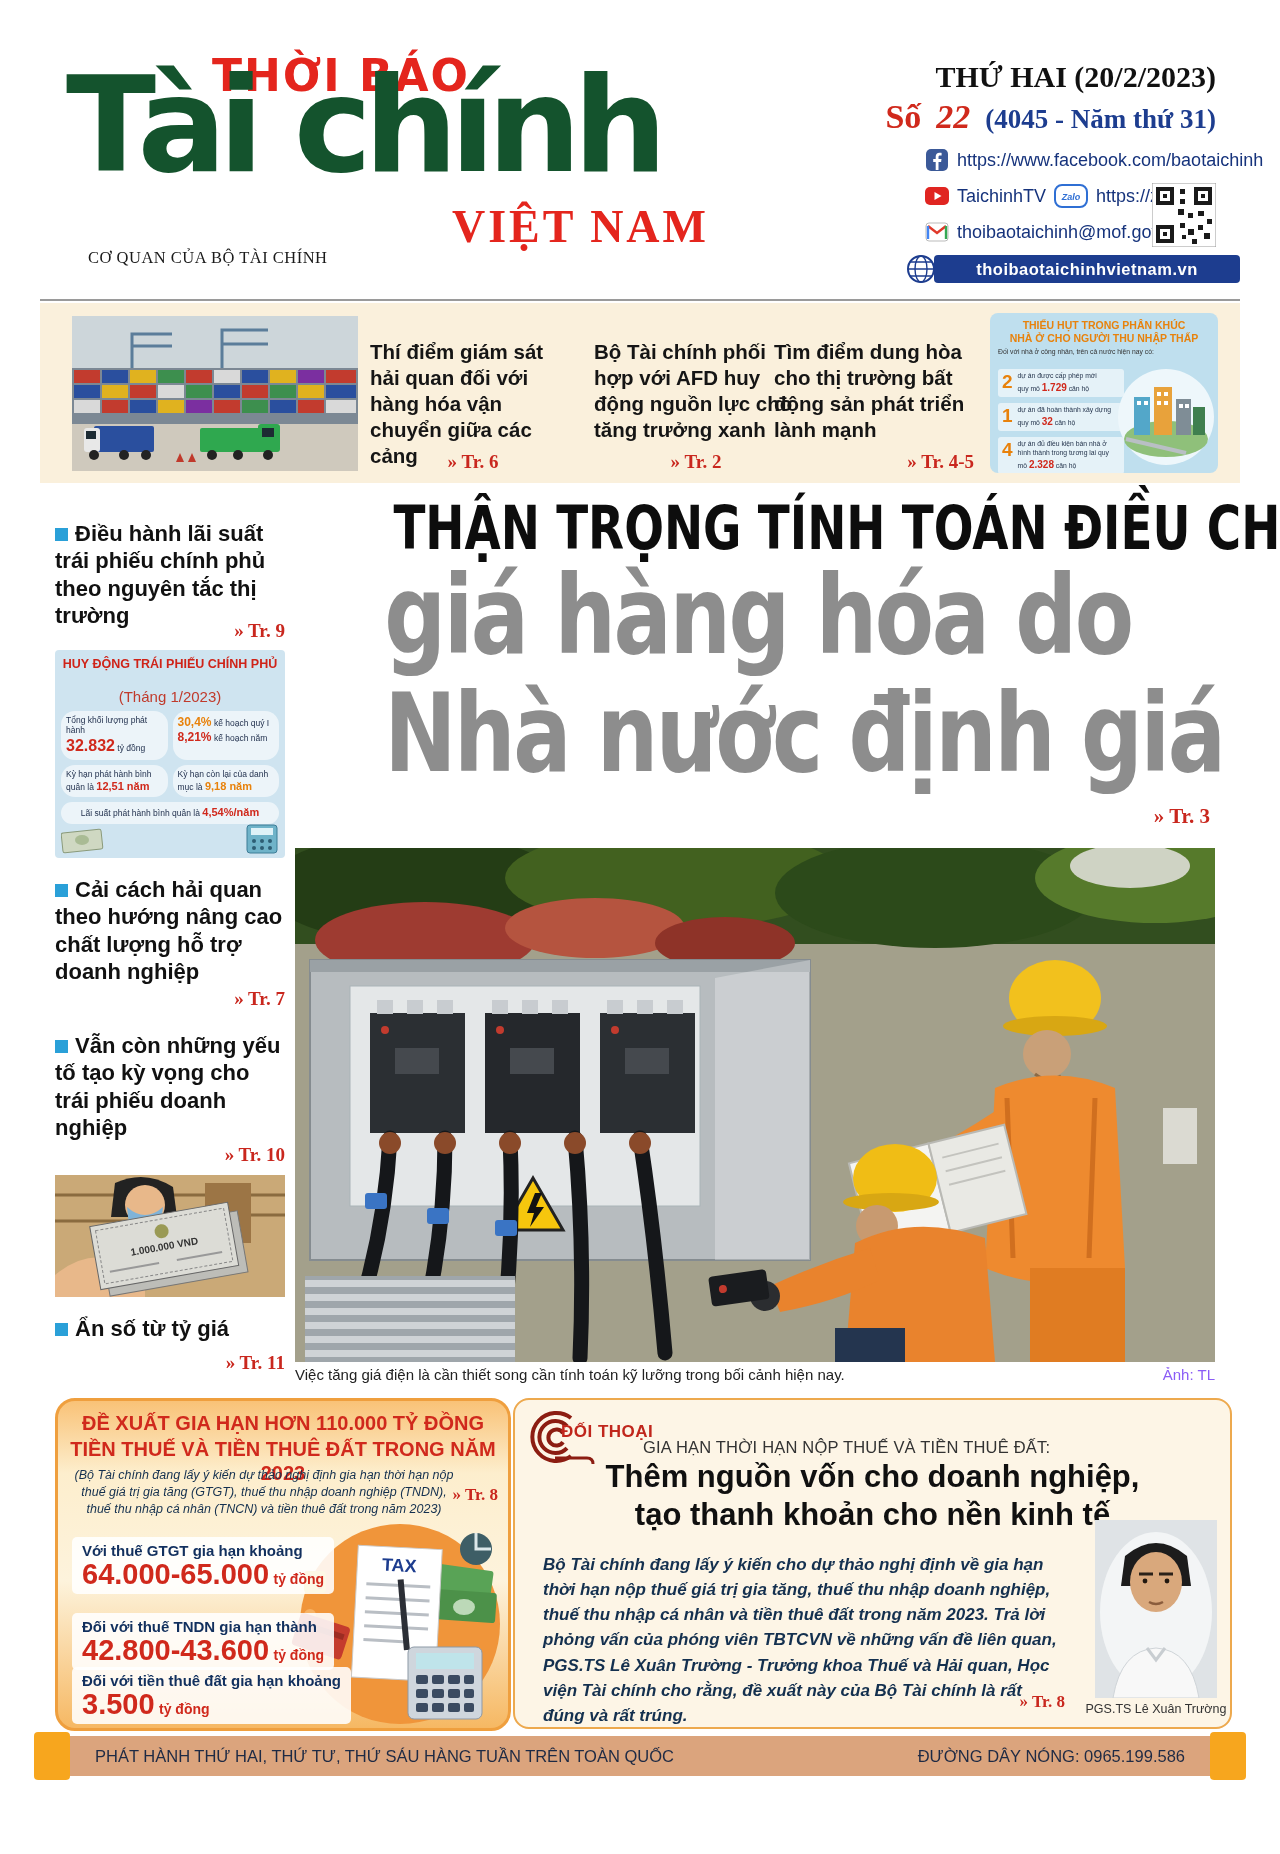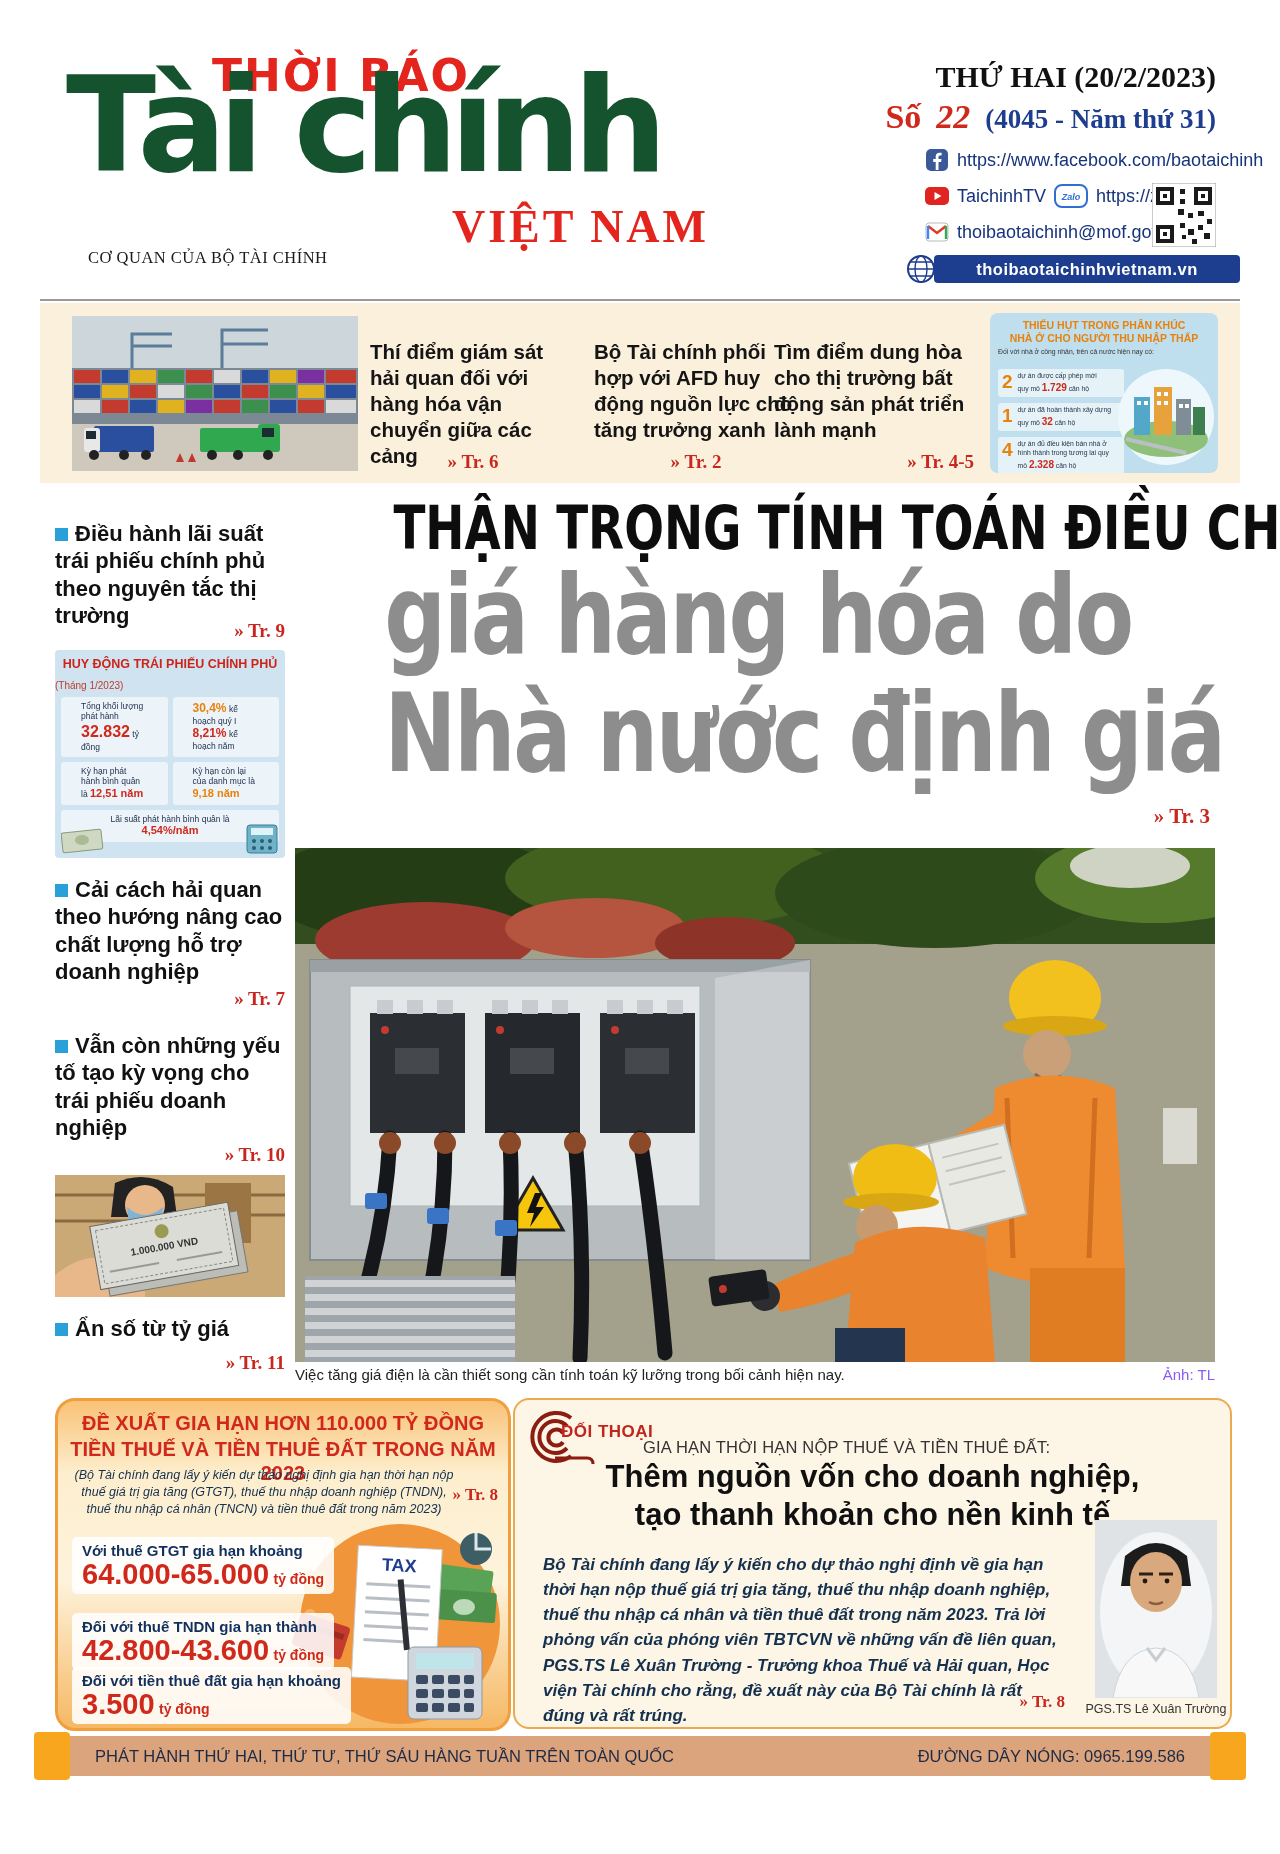--- a/index.html
+++ b/index.html
@@ -29,23 +29,23 @@
   
   .lead-kicker{left:292px;top:498px;width:922px;font-size:60px;color:#0d0d0d;line-height:1;white-space:nowrap;text-align:center;transform:scaleX(0.78);transform-origin:50% 50%;}
   .lead-line{left:292px;width:922px;font-size:108px;color:#8d8d8d;line-height:1.04;letter-spacing:-3px;white-space:nowrap;text-align:center;transform:scaleX(0.8);transform-origin:50% 50%;}
   .caption-row{left:295px;top:1366px;width:920px;display:flex;justify-content:space-between;font-size:15px;color:#222;}
   
   .side-item{left:55px;width:232px;font-size:22px;line-height:1.24;font-weight:bold;color:#111;}
   .bullet{display:inline-block;width:13px;height:13px;background:#2aa0d8;margin-right:7px;}
   .side-ref{left:55px;width:230px;text-align:right;font-size:19px;}
   .bond-box{left:55px;top:650px;width:230px;height:208px;background:#cfe4f0;border-radius:4px;overflow:hidden;}
   .bond-title{margin-top:8px;font-size:12.5px;font-weight:bold;color:#cf2318;text-align:center;line-height:1.1;}
-  .bond-sub{font-size:10px;color:#c03a2b;margin-top:8px;}
+  .bond-sub{font-size:15px;color:#c03a2b;text-align:center;margin-top:16px;}
   .bond-grid{margin:6px 6px 0 6px;display:grid;grid-template-columns:1fr 1fr;gap:5px;font-size:8.5px;color:#23324f;}
-  .bond-cell{background:rgba(255,255,255,.6);border-radius:3px;padding:4px 20px;line-height:1.25;}
+  .bond-cell{background:rgba(255,255,255,.6);border-radius:14px;padding:4px 5px;line-height:1.25;}
   .bv-red{color:#d0291c;font-weight:bold;}
   .bv-or{color:#e8820c;font-weight:bold;}
   
   .tax-box{left:55px;top:1398px;width:450px;height:327px;border:3px solid #ef9f3e;border-radius:20px;
            background:linear-gradient(180deg,#f9c277 0%,#fdeecd 22%,#fdf3dc 55%,#f6b863 100%);overflow:hidden;}
   .tax-title{width:100%;text-align:center;font-size:20px;font-weight:bold;color:#d0291c;line-height:1.2;}
   .stat-chip{left:14px;background:rgba(255,255,255,.88);border-radius:5px;padding:5px 10px;z-index:3;}
   .stat-label{font-size:15px;font-weight:bold;color:#12305e;}
   .stat-value{font-size:29px;font-weight:bold;color:#d0291c;line-height:1.05;}
   .stat-unit{font-size:14px;font-weight:bold;color:#d0291c;}

